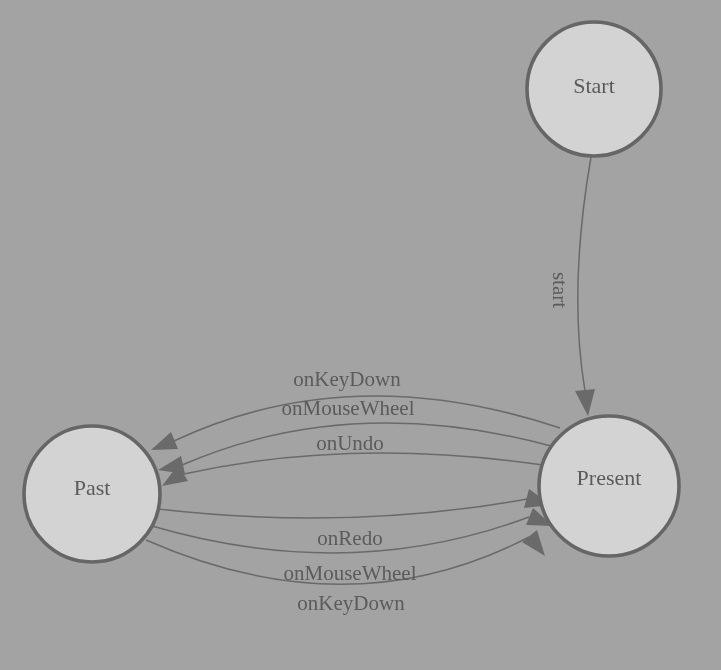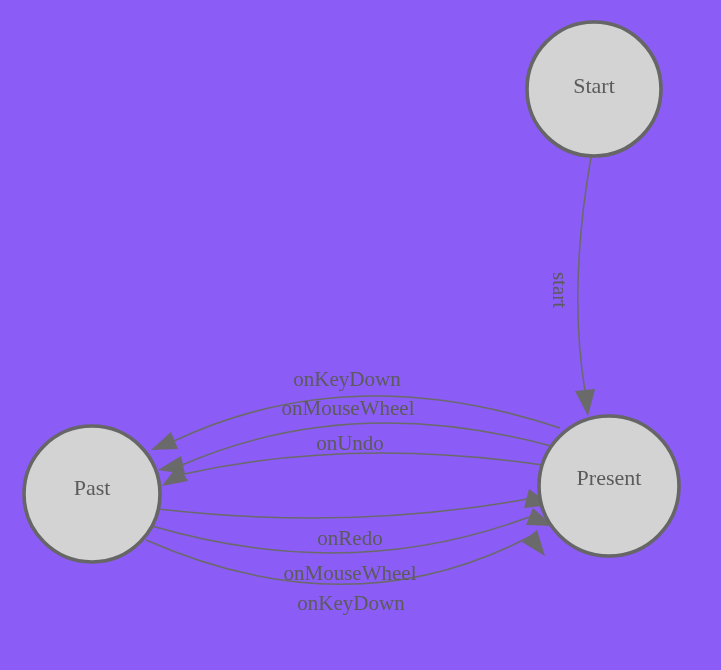--- a/index.html
+++ b/index.html
@@ -4,21 +4,21 @@
 <style>
   html, body {
     margin: 0;
     padding: 0;
     background: #ffffff;
   }
   .stage {
     position: relative;
     width: 721px;
     height: 670px;
-    background: #8b5cf6;
+    background: #a3a3a3;
     overflow: hidden;
   }
   svg { display: block; }
   .edge {
     fill: none;
     stroke: #6a6a6a;
     stroke-width: 1.5;
   }
   .arrow {
     fill: #6a6a6a;

